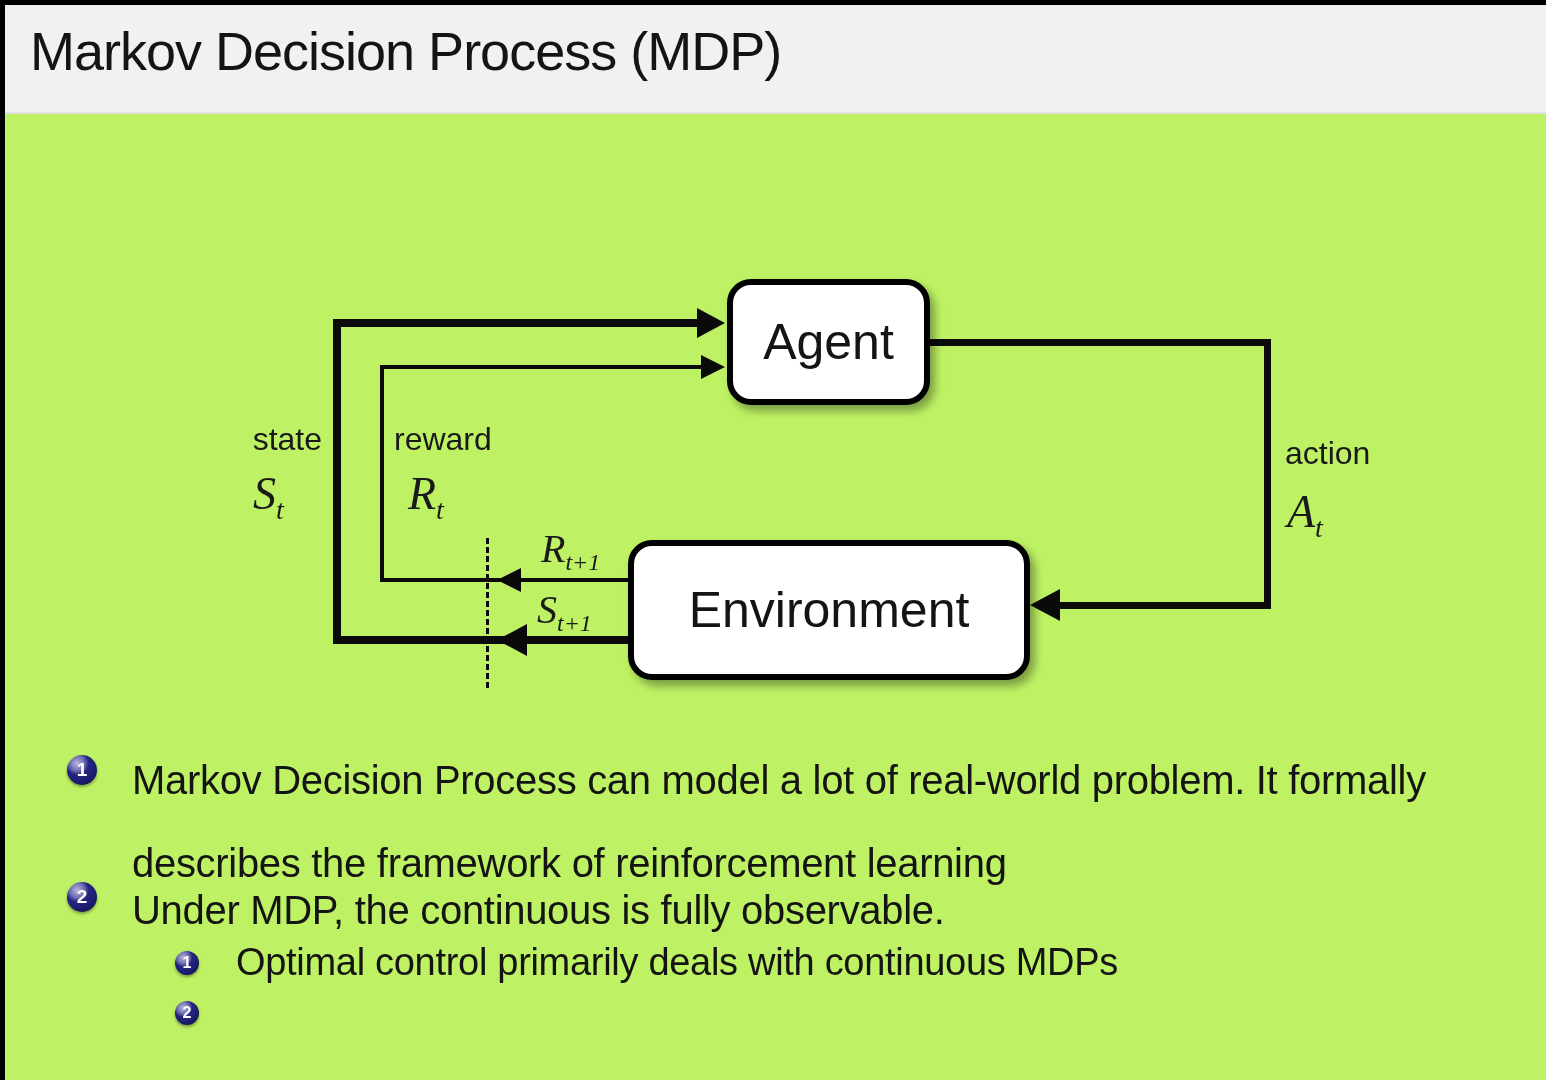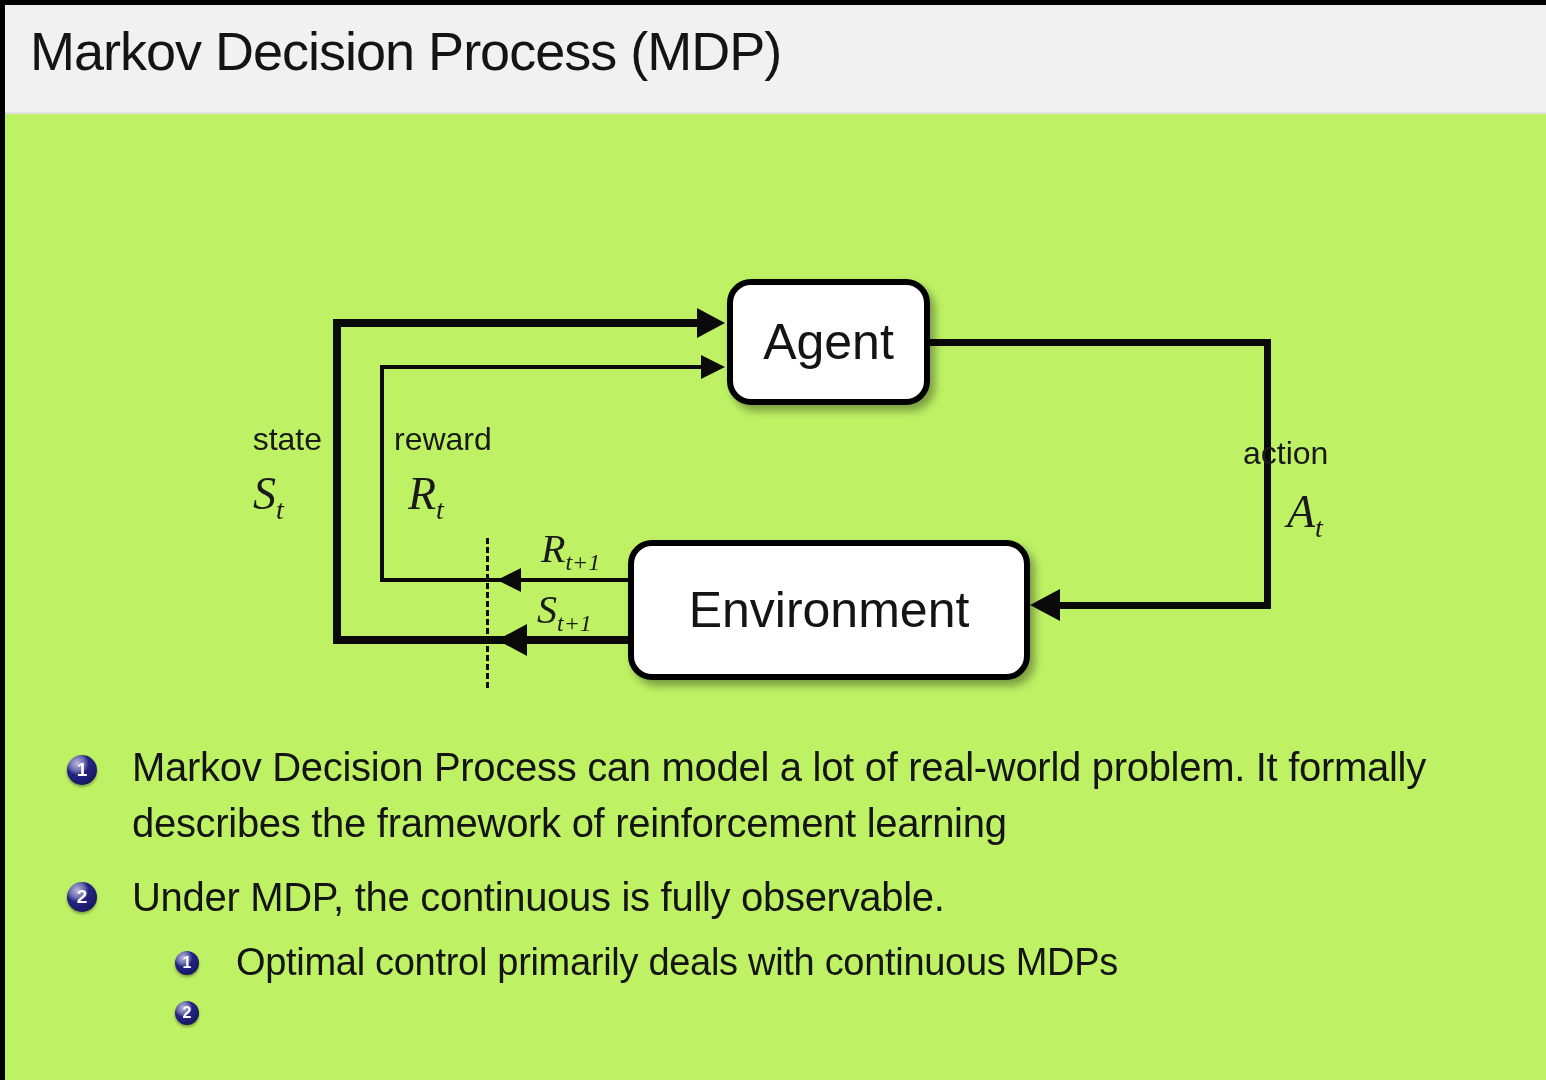--- a/index.html
+++ b/index.html
@@ -66,41 +66,41 @@
   }
   .dmath sub{font-size:28px;font-style:italic;line-height:0;vertical-align:-10px;}
   .dmath-small{font-size:40px;}
   .dmath-small sub{font-size:24px;vertical-align:-8px;}
   .lab-state{left:210px;top:272px;width:112px;text-align:right;}
   .sym-state{left:253px;top:318px;}
   .lab-reward{left:394px;top:272px;}
   .sym-reward{left:408px;top:318px;}
   .sym-rnext{left:541px;top:376px;}
   .sym-snext{left:537px;top:437px;}
-  .lab-action{left:1243px;top:286px;}
+  .lab-action{left:1285px;top:286px;}
   .sym-action{left:1287px;top:336px;}
 
   
   .ball{
     position:absolute;border-radius:50%;
     background:radial-gradient(circle at 34% 28%, #b9b9dc 0%, #6a6ab0 26%, #28288160 40%, #232380 46%, #16165e 78%, #0e0e48 100%);
     background-color:#1e1e78;
     color:#fff;display:flex;align-items:center;justify-content:center;
     box-shadow:0 2px 3px rgba(0,0,0,0.35);
     font-weight:bold;z-index:8;
   }
   .ball-l1{width:30px;height:30px;font-size:19px;}
   .ball-l2{width:24px;height:24px;font-size:16px;}
   .ball-1{left:67px;top:755px;}
   .ball-2{left:67px;top:882px;}
   .ball-s1{left:175px;top:951px;}
   .ball-s2{left:175px;top:1001px;}
 
   .btext{position:absolute;color:#141414;z-index:8;}
-  .btext-l1{font-size:40px;line-height:56px;letter-spacing:-0.3px;}
+  .btext-l1{font-size:40px;line-height:83px;letter-spacing:-0.3px;}
   .btext-l2{font-size:38px;line-height:52px;letter-spacing:-0.3px;}
   .bt-1{left:132px;top:739px;width:1392px;}
   .bt-2{left:132px;top:869px;width:1392px;}
   .bt-s1{left:236px;top:936px;width:1300px;}
   .bt-s2{left:232px;top:987px;width:1300px;}
 </style>
 </head>
 <body>
 
 <div class="slide">

